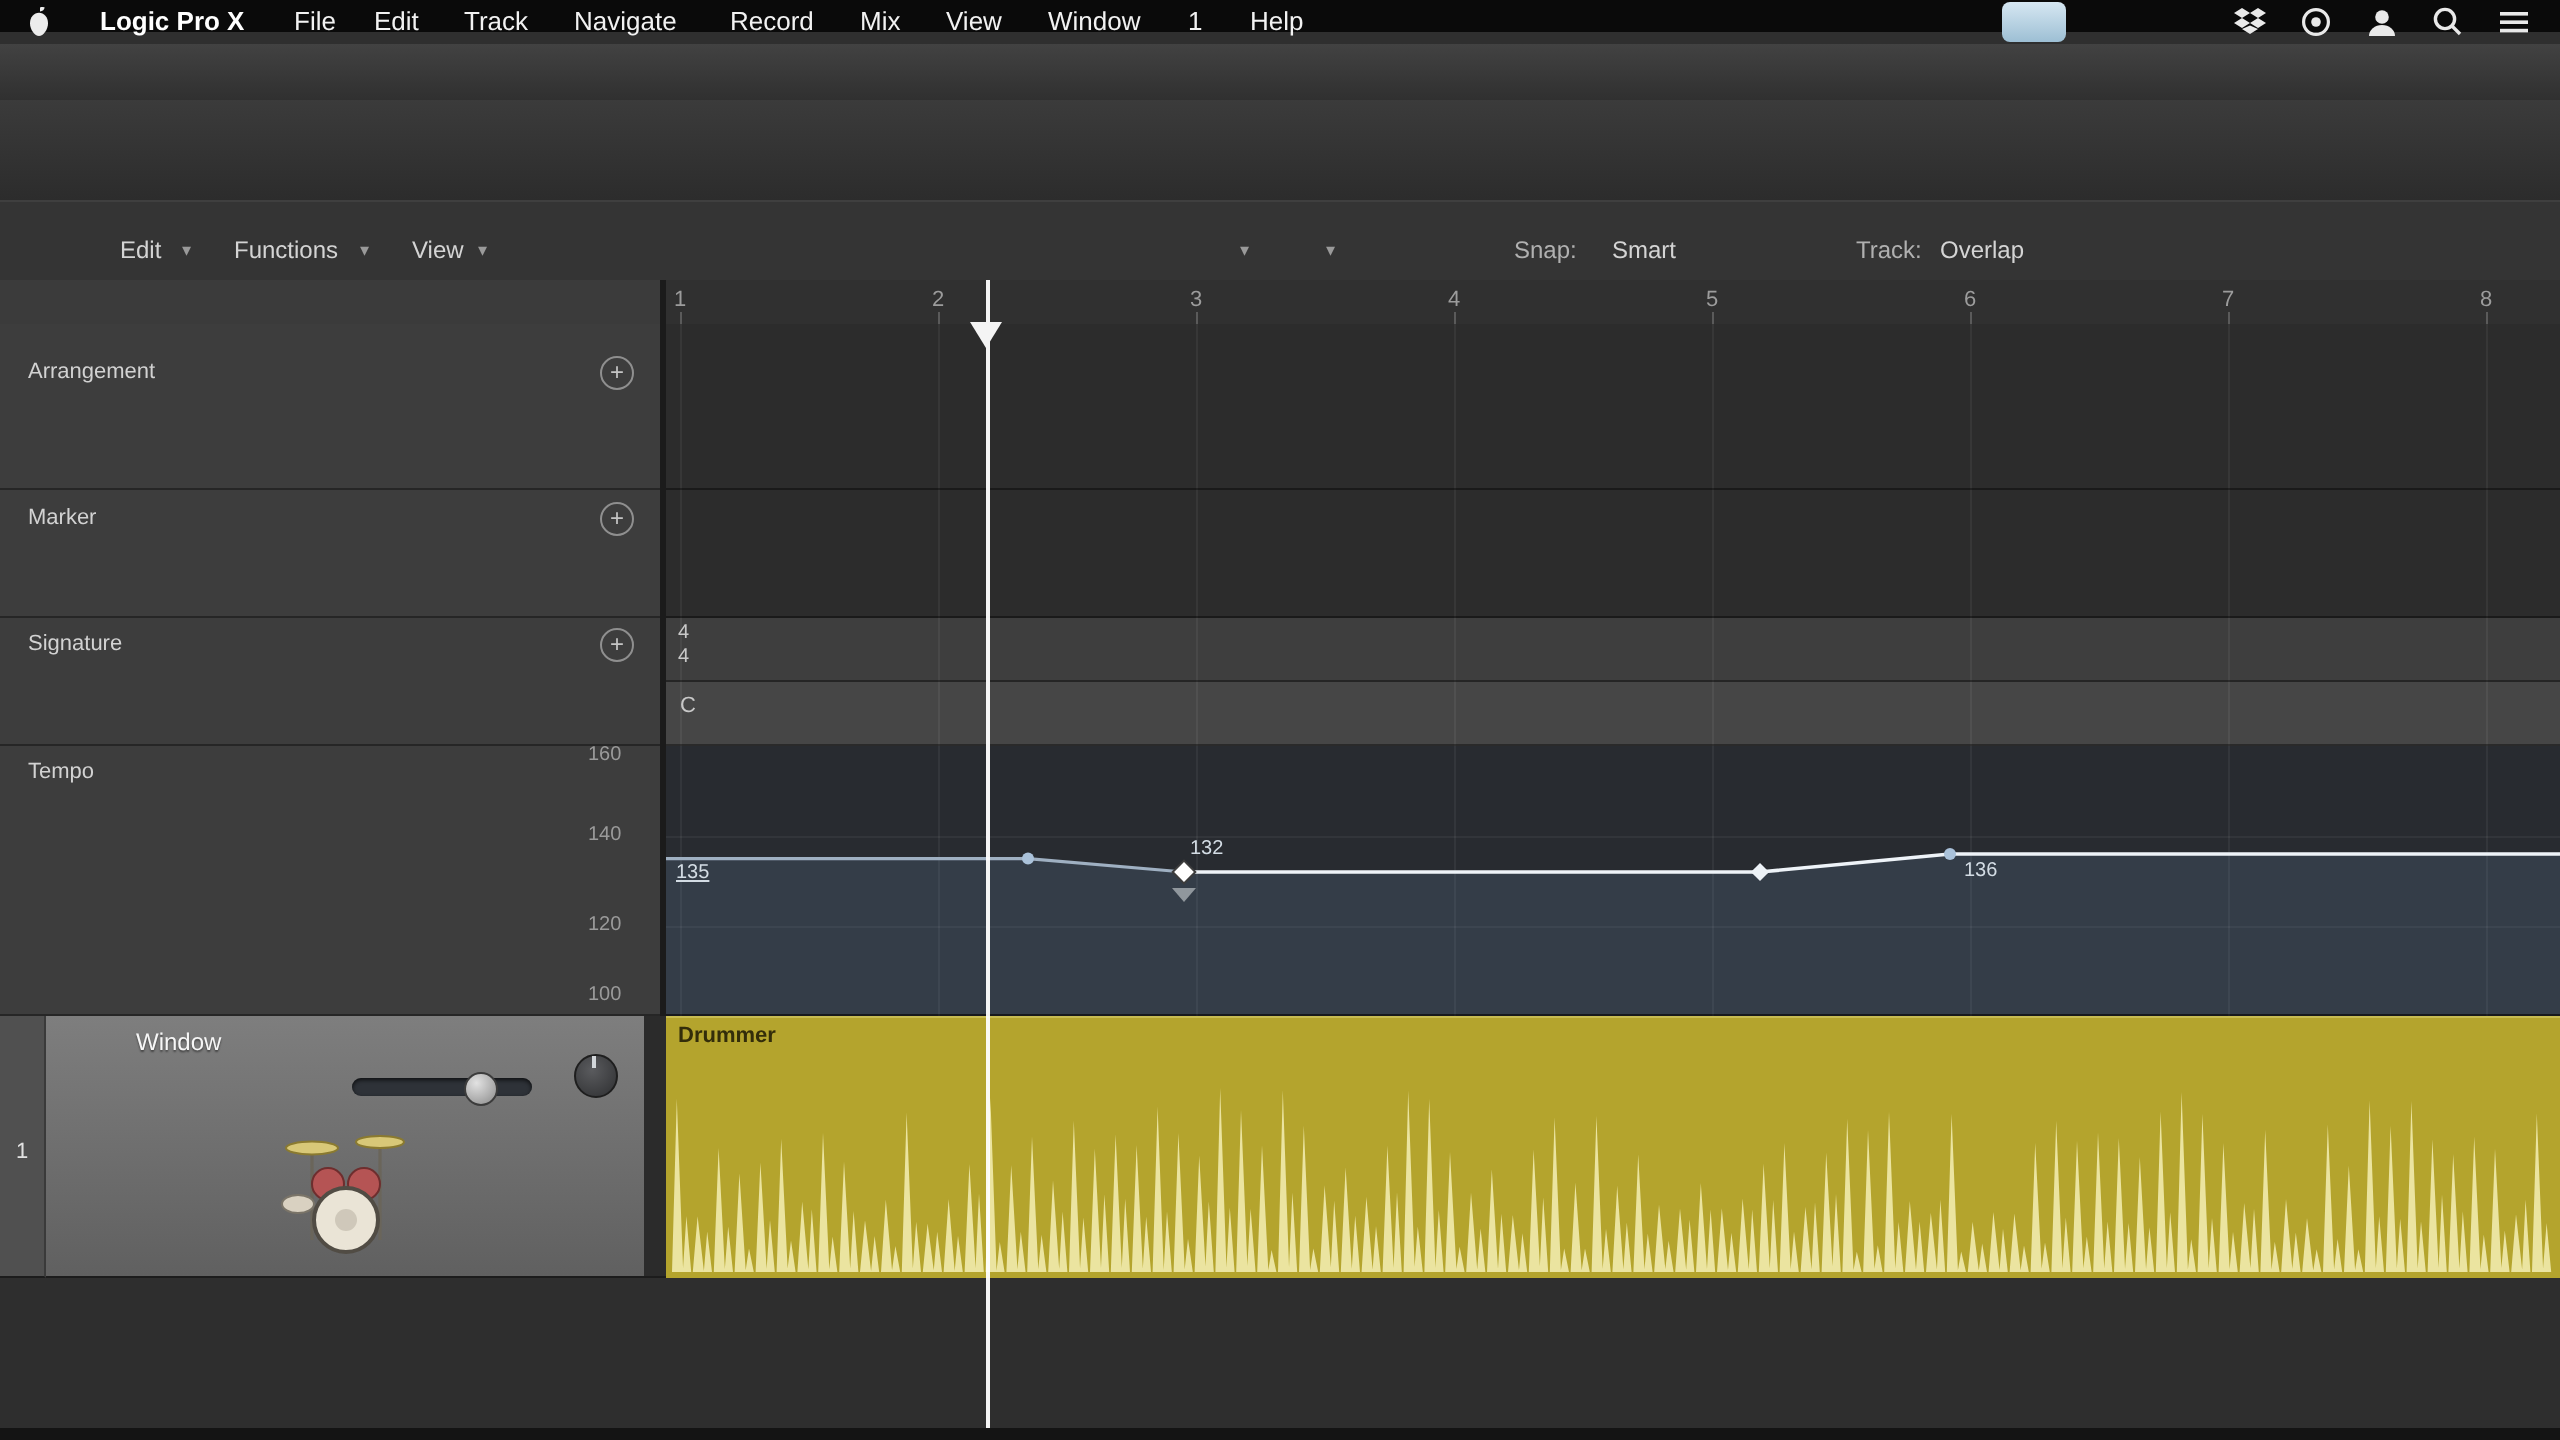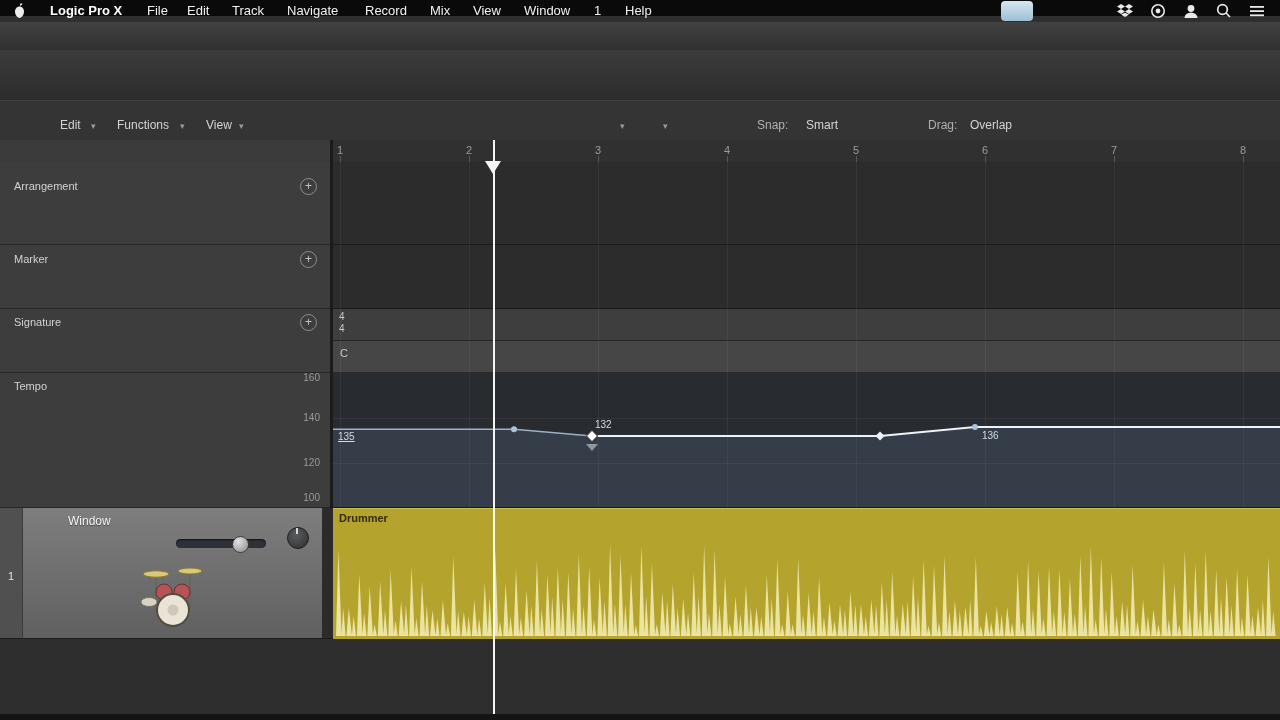--- a/index.html
+++ b/index.html
@@ -55,21 +55,21 @@
           background:linear-gradient(#565656,#3e3e3e);color:#d2d2d2;font-size:13px;
           text-align:center;line-height:16px;}
   .ruler-num{position:absolute;top:144px;font-size:11px;color:#9c9c9c;}
   .ruler-tick{position:absolute;top:156px;width:1px;height:6px;background:#5a5a5a;}
 
   
   .g-row{position:absolute;left:0;width:330px;background:#3d3d3d;border-bottom:1px solid #262626;}
   .g-label{position:absolute;left:14px;font-size:11px;color:#d2d2d2;}
   .g-plus{position:absolute;left:300px;width:15px;height:15px;border-radius:50%;
           border:1px solid #8f8f8f;color:#c4c4c4;font-size:12px;line-height:14px;text-align:center;}
-  .tempo-scale-num{position:absolute;right:10px;width:26px;text-align:right;
+  .tempo-scale-num{position:absolute;right:10px;width:26px;text-align:left;
                    font-size:10px;color:#9a9a9a;}
 
   
   .timeline-bg{position:absolute;left:333px;top:162px;width:947px;height:346px;background:#2c2c2c;}
   .sig-band{position:absolute;left:333px;top:309px;width:947px;height:32px;background:#3e3e3e;}
   .key-band{position:absolute;left:333px;top:341px;width:947px;height:32px;background:#464646;}
   .tempo-lane{position:absolute;left:333px;top:373px;width:947px;height:135px;background:#282b30;}
   .hline{position:absolute;left:333px;width:947px;height:1px;background:rgba(0,0,0,.4);}
   .tempo-grid{position:absolute;left:333px;width:947px;height:1px;background:rgba(255,255,255,.05);}
   .vline{position:absolute;top:162px;width:1px;height:346px;background:rgba(255,255,255,.055);}
@@ -370,21 +370,21 @@
     <span class="abs" style="left:644px;top:112px;font-size:17px;font-weight:bold;color:#d6d6d6">+</span>
     <span class="dd-arrow" style="left:663px;top:20px">▾</span>
 
     <span class="eb-muted" style="left:757px">Snap:</span>
     <span class="eb-text" style="left:806px">Smart</span>
     <span class="ic" style="left:900px;top:114px">
       <svg width="14" height="16" viewBox="0 0 14 16">
           <path d="M3.5,6.5 L7,2.5 L10.5,6.5 Z M3.5,9.5 L7,13.5 L10.5,9.5 Z" fill="#a8a8a8"></path>
         </svg>
     </span>
-    <span class="eb-muted" style="left:928px">Drag:</span>
+    <span class="eb-muted" style="left:928px">Track:</span>
     <span class="eb-text" style="left:970px">Overlap</span>
     <span class="ic" style="left:1044px;top:114px">
       <svg width="14" height="16" viewBox="0 0 14 16">
           <path d="M3.5,6.5 L7,2.5 L10.5,6.5 Z M3.5,9.5 L7,13.5 L10.5,9.5 Z" fill="#a8a8a8"></path>
         </svg>
     </span>
 
     <span class="ic" style="left:1082px;top:116px">
       <svg width="20" height="16" viewBox="0 0 20 16">
           <rect x="1" y="1.5" width="18" height="13" rx="2" fill="none" stroke="#a6abb0" stroke-width="1.4"></rect>

